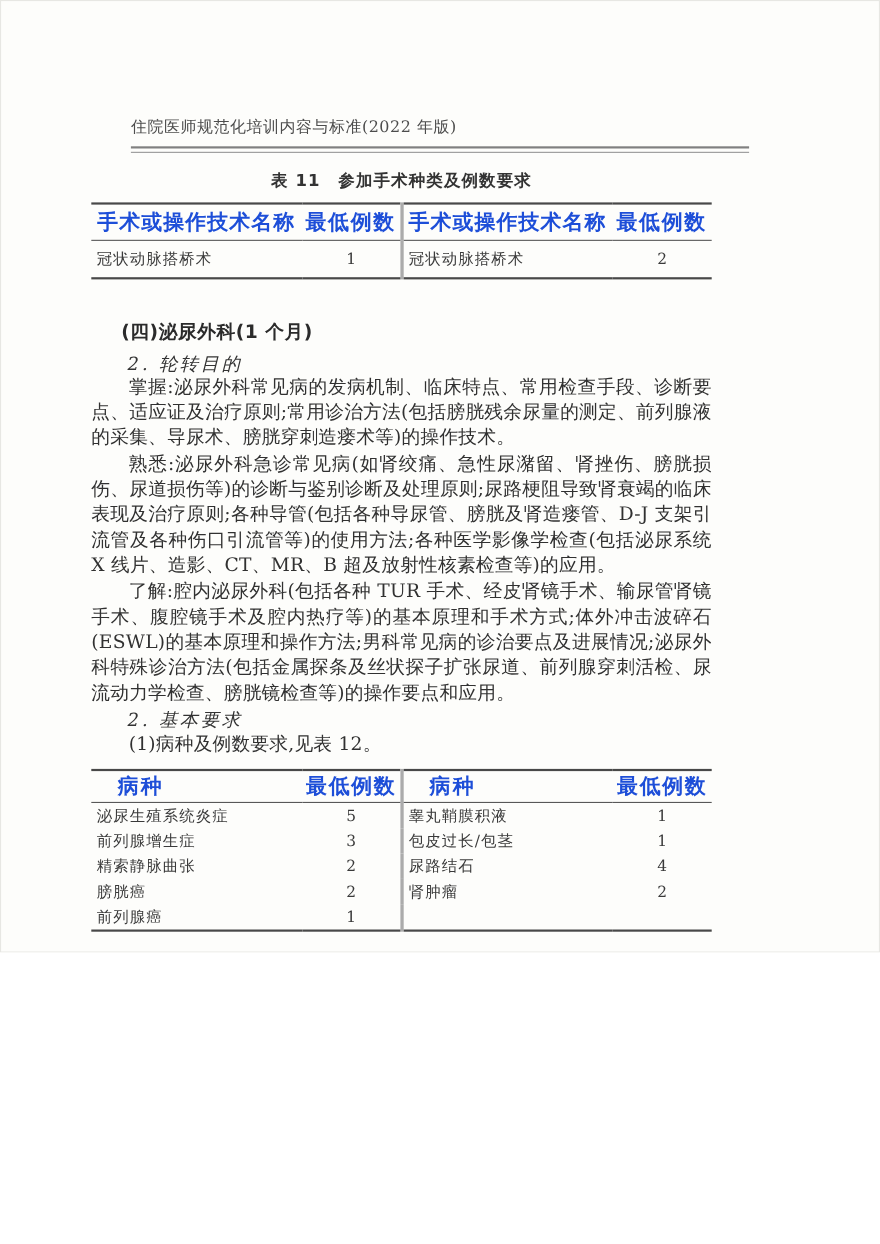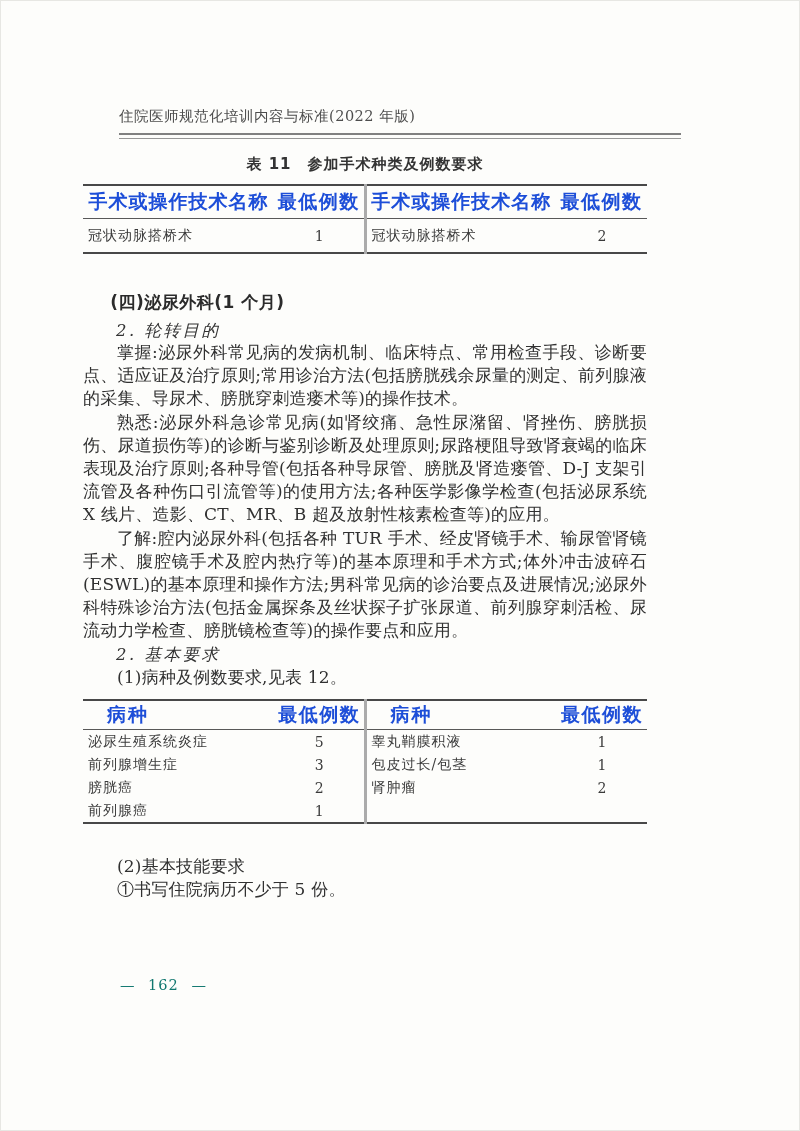--- a/index.html
+++ b/index.html
@@ -1,18 +1,18 @@
 <!DOCTYPE html>
 <html><head>
 <meta charset="utf-8">
 <style>
   html,body { margin:0; padding:0; background:#ffffff; }
   .page {
     position: relative;
-    width: 800px; height: 1131px;
+    width: 800px; height: 866px;
     box-sizing: border-box;
     background: #fdfdfb;
     border: 1px solid #e7e7e3;
     font-family: "DejaVu Serif", serif;
     color: #2e2e2e;
     overflow: hidden;
   }
   
   .running-head {
     margin: 106px 118px 0 118px;
@@ -181,20 +181,26 @@
           <td class="name">睾丸鞘膜积液</td>
           <td class="c">1</td>
         </tr>
         <tr>
           <td class="name">前列腺增生症</td>
           <td class="c divr">3</td>
           <td class="name">包皮过长/包茎</td>
           <td class="c">1</td>
         </tr>
         <tr>
+          <td class="name">精索静脉曲张</td>
+          <td class="c divr">2</td>
+          <td class="name">尿路结石</td>
+          <td class="c">4</td>
+        </tr>
+        <tr>
           <td class="name">膀胱癌</td>
           <td class="c divr">2</td>
           <td class="name">肾肿瘤</td>
           <td class="c">2</td>
         </tr>
         <tr>
           <td class="name">前列腺癌</td>
           <td class="c divr">1</td>
           <td class="name"></td>
           <td class="c"></td>

